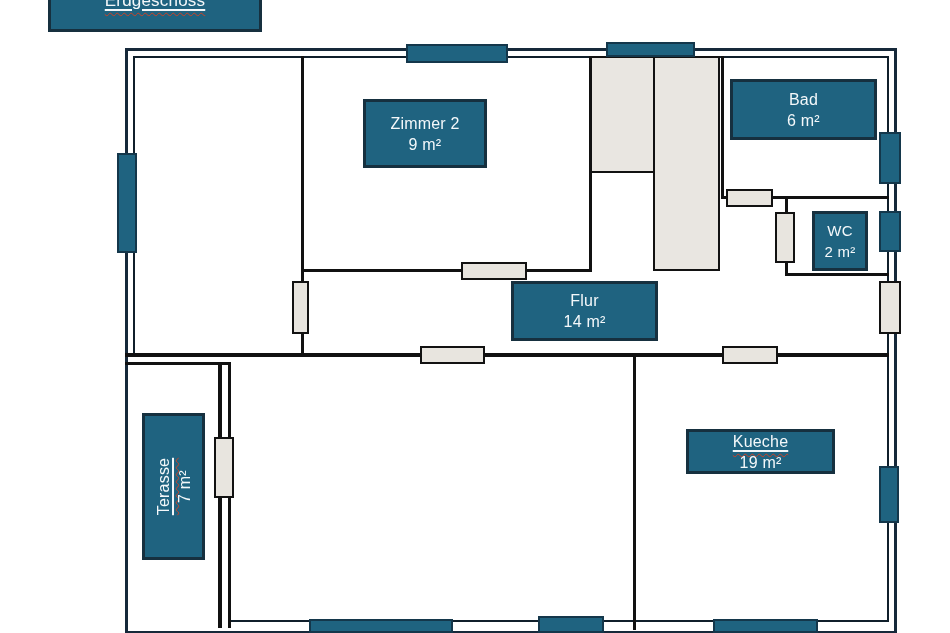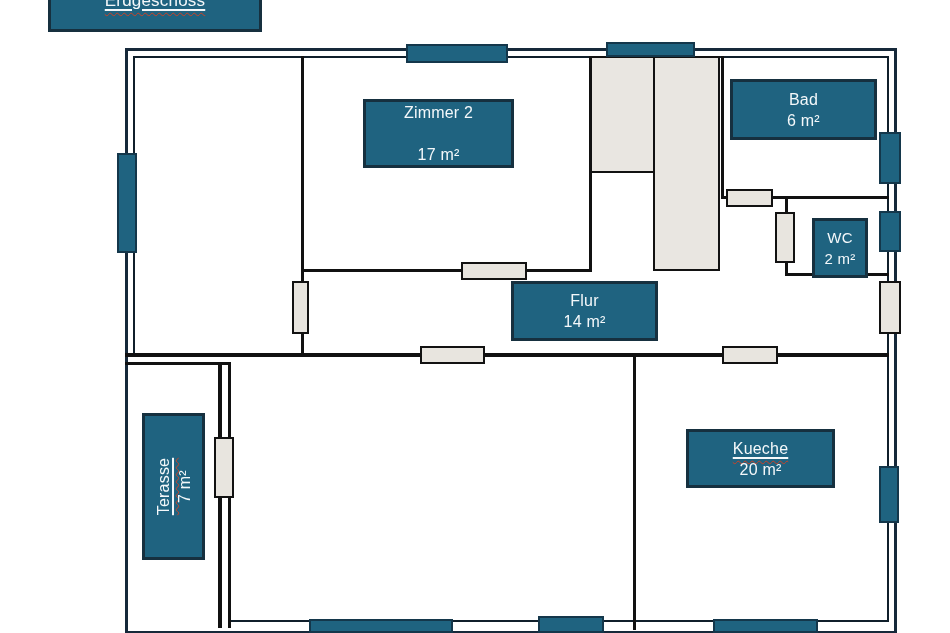--- a/index.html
+++ b/index.html
@@ -67,45 +67,45 @@
   <div class="window" style="left:879px;top:466px;width:20px;height:57px;"></div>
   <div class="window" style="left:309px;top:619px;width:144px;height:14px;"></div>
   <div class="window" style="left:538px;top:616px;width:66px;height:17px;"></div>
   <div class="window" style="left:713px;top:619px;width:105px;height:14px;"></div>
 
   <div class="room-label title-box" style="left:48px;top:-32px;width:214px;height:64px;">
     <span class="squiggle-wrap"><span class="underlined nm">Erdgeschoss</span></span>
   </div>
 
 
-  <div class="room-label" style="left:363px;top:99px;width:151px;height:69px;justify-content:space-between;">
+  <div class="room-label" style="left:363px;top:99px;width:124px;height:69px;">
     <span class="nm">Zimmer 2</span>
-    <span class="ar">17 m²</span>
+    <span class="ar">9 m²</span>
   </div>
 
 
   <div class="room-label" style="left:730px;top:79px;width:147px;height:61px;">
     <span class="nm">Bad</span>
     <span class="ar">6 m²</span>
   </div>
 
-  <div class="room-label" style="left:812px;top:218px;width:56px;height:60px;font-size:15px;">
+  <div class="room-label" style="left:812px;top:211px;width:56px;height:60px;font-size:15px;">
     <span class="nm">WC</span>
     <span class="ar">2 m²</span>
   </div>
 
   <div class="room-label" style="left:511px;top:281px;width:147px;height:60px;">
     <span class="nm">Flur</span>
     <span class="ar">14 m²</span>
   </div>
 
   <div class="room-label rot" style="left:100px;top:455px;width:147px;height:63px;">
     <span class="squiggle-wrap"><span class="underlined nm">Terasse</span></span>
     <span class="ar">7 m²</span>
   </div>
 
 
-  <div class="room-label" style="left:686px;top:429px;width:149px;height:59px;">
+  <div class="room-label" style="left:686px;top:429px;width:149px;height:45px;">
     <span class="squiggle-wrap"><span class="underlined nm">Kueche</span></span>
-    <span class="ar">20 m²</span>
+    <span class="ar">19 m²</span>
   </div>
 
 </div>
 
 </body></html>

